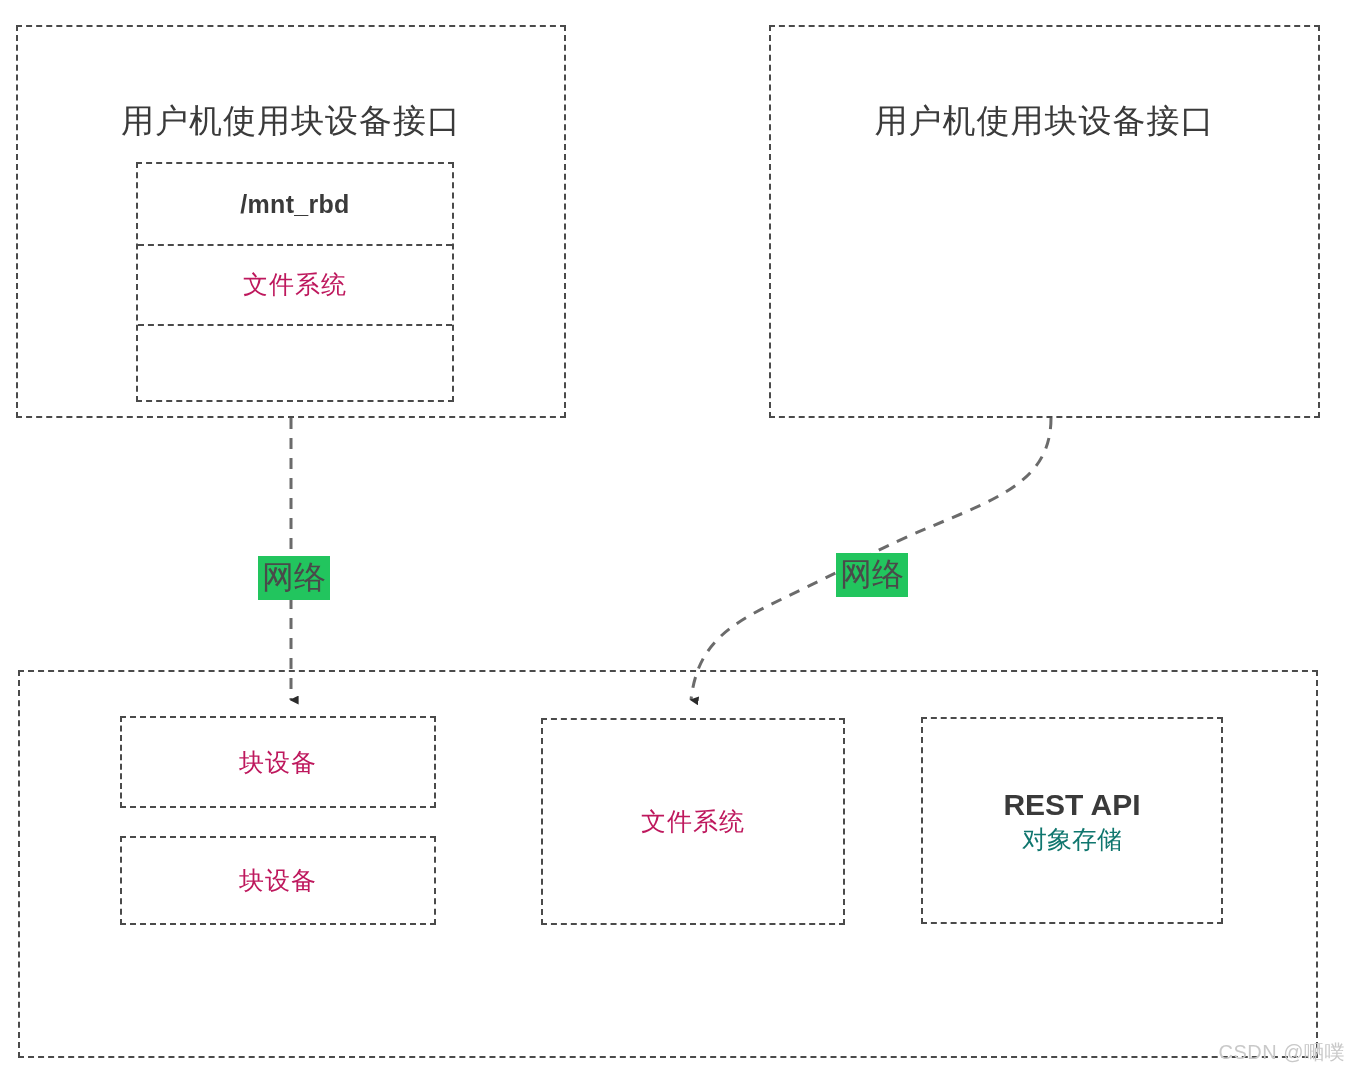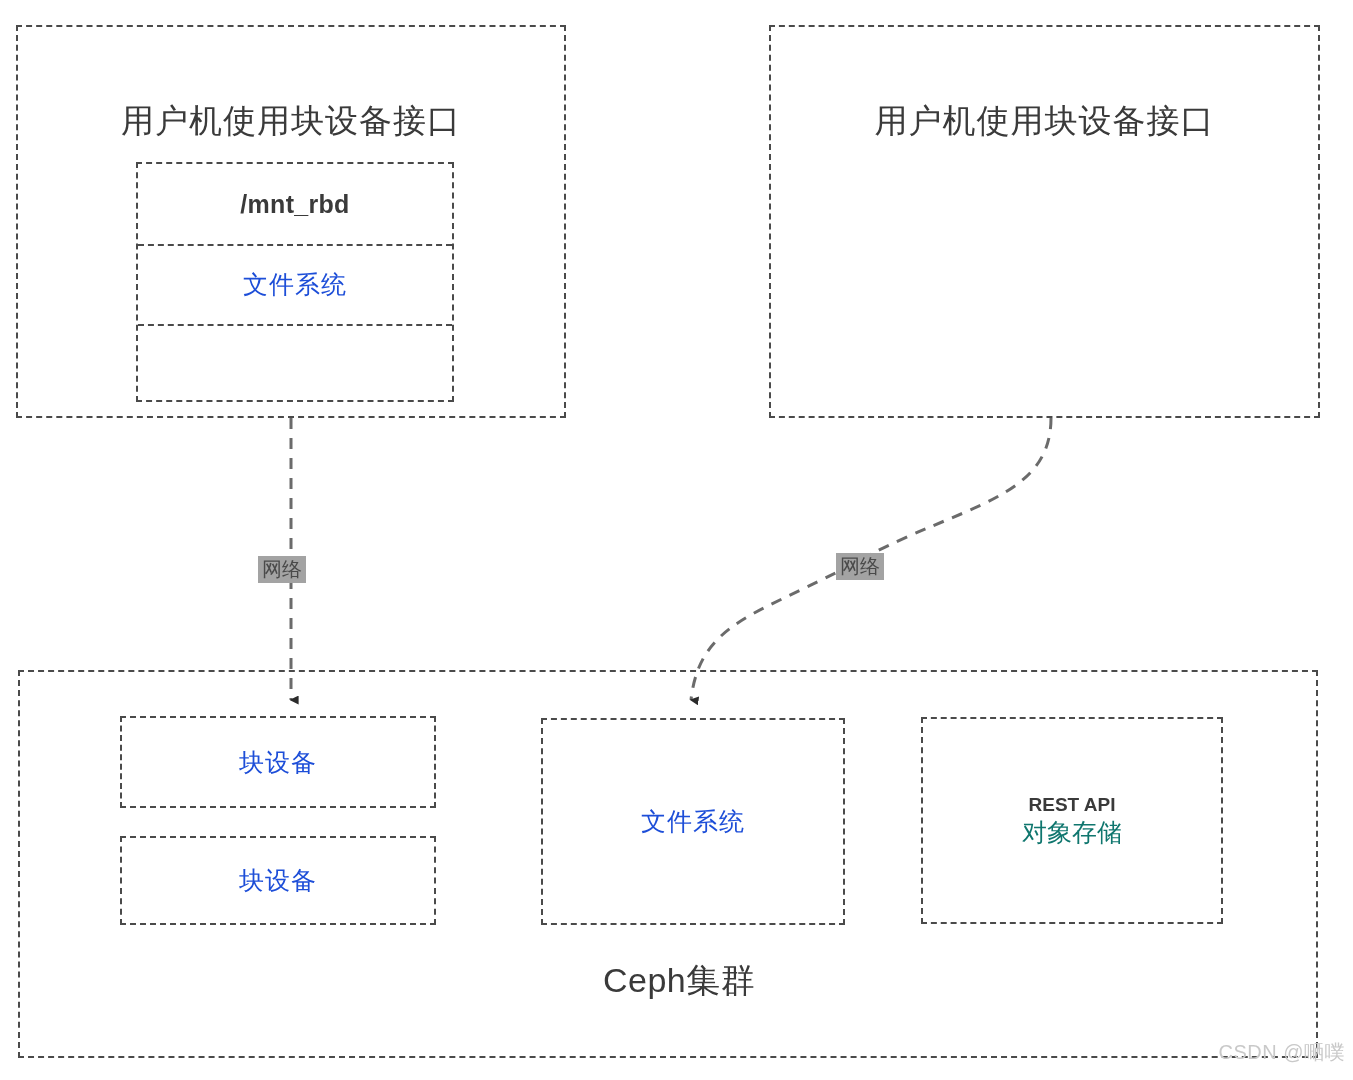--- a/index.html
+++ b/index.html
@@ -48,21 +48,21 @@
   }
   .mono-label {
     font-size: 25px;
     font-weight: 700;
     color: #3a3a3a;
     letter-spacing: 0.3px;
   }
   .cn-label {
     font-size: 25px;
     font-weight: 400;
-    color: #1d4ed8;
+    color: #be185d;
     letter-spacing: 1px;
   }
   .stack-row {
     position: absolute;
     left: 0;
     width: 100%;
     display: flex;
     align-items: center;
     justify-content: center;
     box-sizing: border-box;
@@ -77,28 +77,28 @@
   .cluster-label {
     position: absolute;
     font-size: 34px;
     font-weight: 400;
     color: #3a3a3a;
     white-space: nowrap;
     letter-spacing: 0.5px;
   }
   .edge-label {
     position: absolute;
-    font-size: 20px;
+    font-size: 32px;
     color: #4a4a4a;
-    background: #a3a3a3;
+    background: #22c55e;
     padding: 0 4px;
     white-space: nowrap;
   }
   .rest-line-1 {
-    font-size: 19px;
+    font-size: 30px;
     font-weight: 700;
     color: #3a3a3a;
     display: block;
     line-height: 1.25;
   }
   .rest-line-2 {
     font-size: 25px;
     font-weight: 400;
     color: #0f766e;
     display: block;
@@ -181,18 +181,17 @@
 
     <div class="box" style="left:521px; top:46px; width:304px; height:207px;">
       <span class="cn-label">文件系统</span>
     </div>
 
     <div class="box" style="left:901px; top:45px; width:302px; height:207px; flex-direction:column;">
       <span class="rest-line-1">REST API</span>
       <span class="rest-line-2">对象存储</span>
     </div>
 
-    <div class="cluster-label" style="left:583px; top:286px;">Ceph集群</div>
   </div>
 
   <div class="watermark">CSDN @嗮噗</div>
 
 </div>
 
 </body></html>

